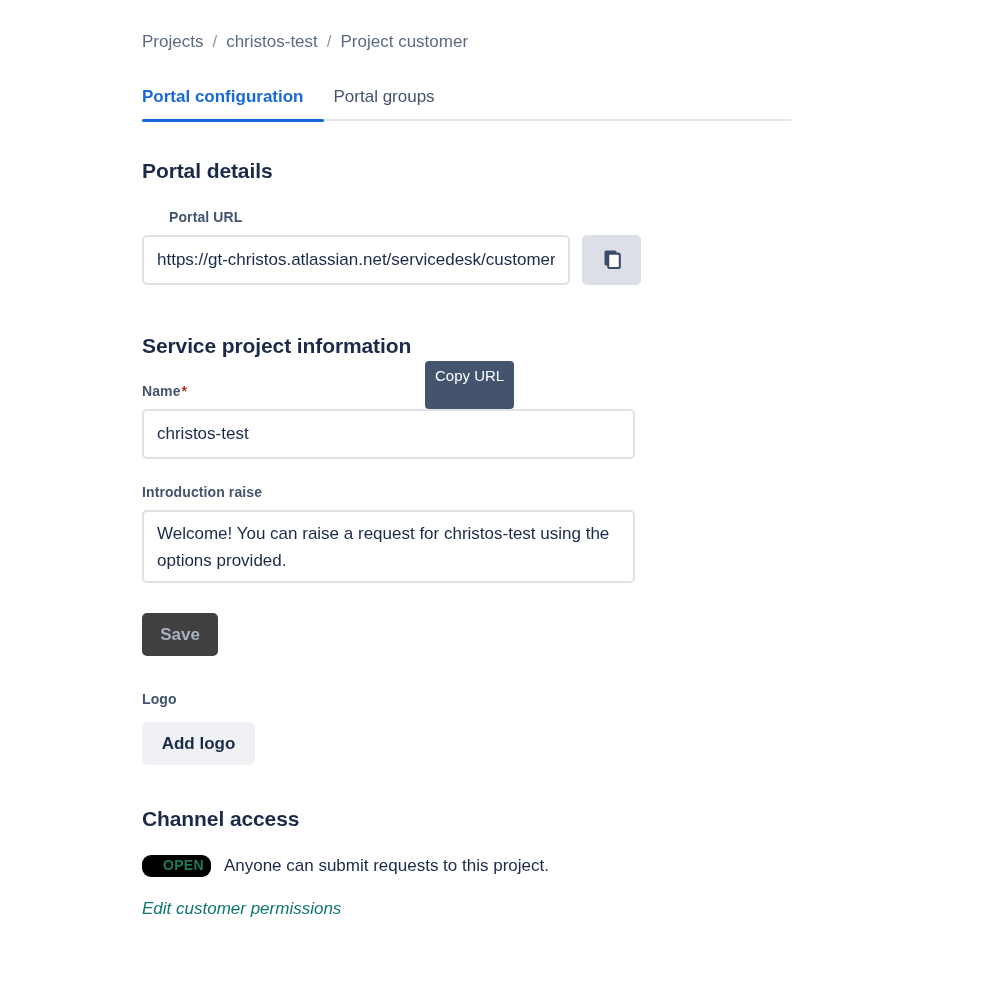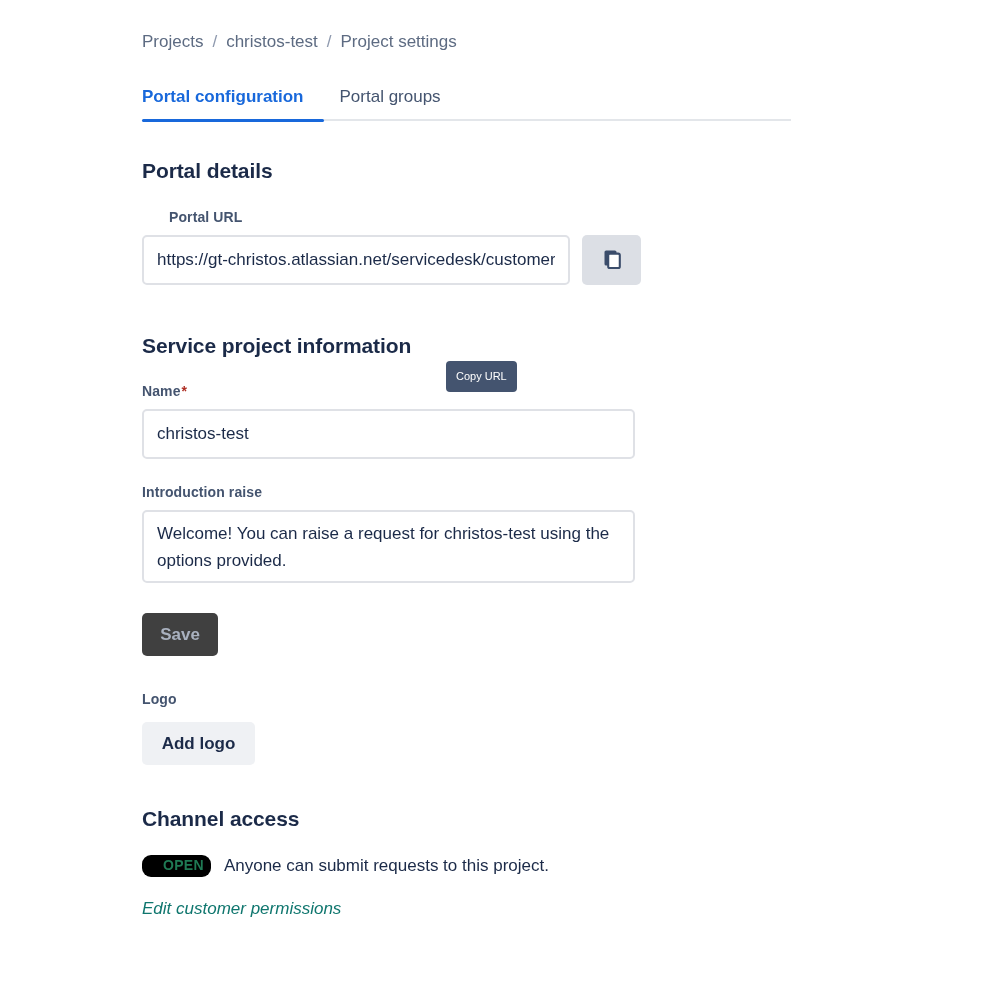--- a/index.html
+++ b/index.html
@@ -53,21 +53,21 @@
 
   
   .tabs-wrap {
     position: relative;
     margin-top: 33px;
     width: 823px;
   }
   .tabs {
     display: flex;
     align-items: flex-end;
-    gap: 10px;
+    gap: 4px;
   }
   .tab {
     font-size: 17px;
     line-height: 22px;
     padding: 0 10px 11px 10px;
     cursor: pointer;
     white-space: nowrap;
   }
   .tab:first-child { padding-left: 0; }
   .tab.active {
@@ -166,27 +166,27 @@
     border-radius: 5px;
     background: #dcdfe5;
     display: flex;
     align-items: center;
     justify-content: center;
     cursor: pointer;
     padding: 0;
   }
   .tooltip {
     position: absolute;
-    left: 446px;
+    left: 425px;
     top: 361px;
     background: #44546f;
     color: #ffffff;
-    font-size: 11px;
+    font-size: 15px;
     line-height: 18px;
-    padding: 6px 10px 7px 10px;
+    padding: 6px 10px 24px 10px;
     border-radius: 4px;
     white-space: nowrap;
   }
 
   
   .btn {
     border: none;
     border-radius: 5px;
     font-family: "Liberation Sans", sans-serif;
     font-size: 17px;
@@ -260,21 +260,21 @@
 
 <div id="page">
   <div class="content">
 
     
     <nav class="breadcrumb">
       <a class="crumb">Projects</a>
       <span class="sep">/</span>
       <a class="crumb">christos-test</a>
       <span class="sep">/</span>
-      <a class="crumb">Project settings</a>
+      <a class="crumb">Project customer</a>
     </nav>
 
     
 
     
     <div class="tabs-wrap">
       <div class="tabs">
         <div class="tab active">Portal configuration</div>
         <div class="tab inactive">Portal groups</div>
       </div>

